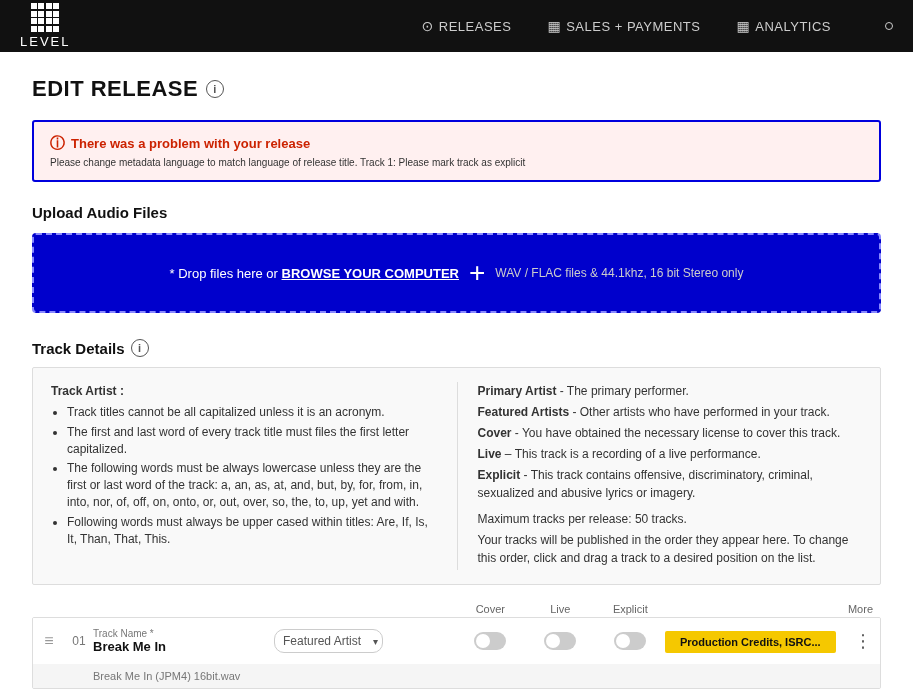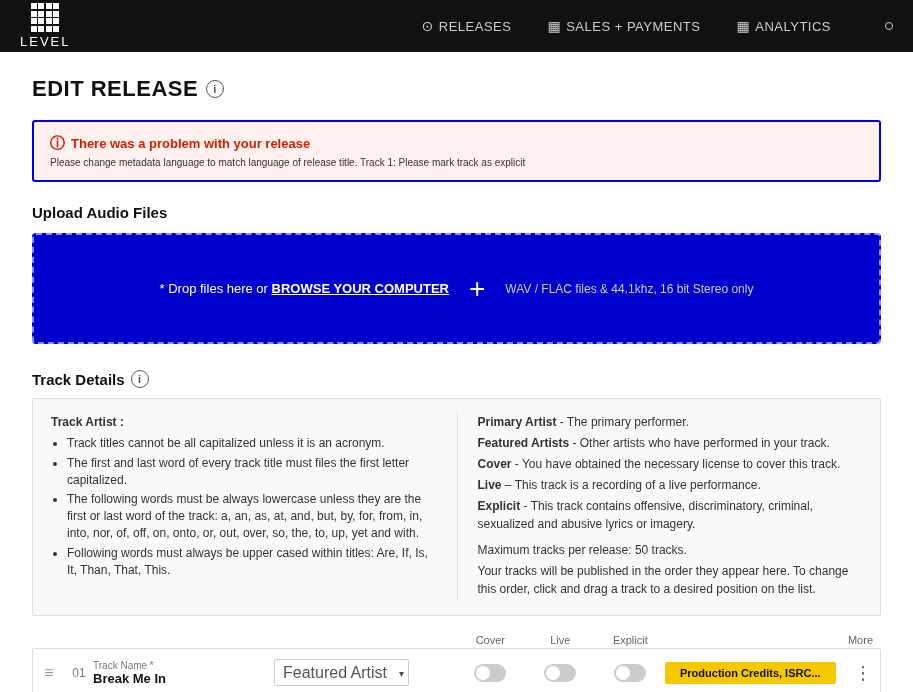--- a/index.html
+++ b/index.html
@@ -24,21 +24,21 @@
     
     .error-banner { border: 2px solid #0000dd; border-radius: 3px; background: #fff0f0; padding: 12px 16px; margin-bottom: 22px; }
     .error-banner-title { color: #cc2200; font-weight: 700; font-size: 13px; display: flex; align-items: center; gap: 6px; margin-bottom: 4px; }
     .error-banner-title .err-icon { color: #cc2200; font-size: 15px; }
     .error-banner-body { font-size: 10px; color: #333; }
 
     
     .section-title { font-size: 15px; font-weight: 700; margin-bottom: 12px; }
 
     
-    .dropzone { background: #0000cc; border: 2px dashed #8888ff; border-radius: 4px; display: flex; align-items: center; justify-content: center; height: 111px; margin-bottom: 26px; gap: 20px; }
+    .dropzone { background: #0000cc; border: 2px dashed #8888ff; border-radius: 4px; display: flex; align-items: center; justify-content: center; height: 80px; margin-bottom: 26px; gap: 10px; }
     .dropzone-text { color: #fff; font-size: 13px; }
     .dropzone-link { color: #fff; text-decoration: underline; font-weight: 600; cursor: pointer; }
     .dropzone-plus { color: #fff; font-size: 28px; font-weight: 200; }
     .dropzone-format { color: #ccc; font-size: 12px; }
 
     
     .track-details-title { font-size: 15px; font-weight: 700; display: flex; align-items: center; gap: 6px; margin-bottom: 10px; }
     .info-box { display: grid; grid-template-columns: 1fr 1fr; gap: 0; border: 1px solid #ddd; background: #f9f9f9; padding: 14px 18px; margin-bottom: 18px; font-size: 12px; color: #333; border-radius: 2px; }
     .info-box-left { padding-right: 20px; }
     .info-box-right { border-left: 1px solid #ddd; padding-left: 20px; }
@@ -57,21 +57,21 @@
     .track-artist-cell { display: flex; align-items: center; gap: 6px; }
     .artist-name { font-size: 13px; }
     .artist-badge { background: #444; color: #fff; border-radius: 50%; width: 18px; height: 18px; font-size: 11px; display: flex; align-items: center; justify-content: center; font-weight: 700; }
     .artist-dropdown { background: none; border: none; cursor: pointer; color: #111; font-size: 12px; }
     .toggle { width: 32px; height: 18px; border-radius: 9px; background: #ccc; display: flex; align-items: center; padding: 2px; cursor: pointer; margin: 0 auto; }
     .toggle-knob { width: 14px; height: 14px; border-radius: 50%; background: #fff; }
     .yellow-badge { background: #f5c800; color: #111; font-size: 11px; font-weight: 600; padding: 5px 15px; border-radius: 2px; white-space: nowrap; cursor: pointer; }
     .track-more-btn { background: none; border: none; font-size: 18px; cursor: pointer; color: #555; padding: 0 8px; }
     .track-sub { background: #f5f5f5; padding: 6px 60px; font-size: 11px; color: #777; }
     .featured-select-wrap { position: relative; display: inline-flex; align-items: center; }
-    .featured-select-wrap select { appearance: none; border: 1px solid #ccc; background: #fff; padding: 4px 20px 4px 8px; font-size: 16px; border-radius: 2px; color: #555; cursor: pointer; }
+    .featured-select-wrap select { appearance: none; border: 1px solid #ccc; background: #fff; padding: 4px 20px 4px 8px; font-size: 12px; border-radius: 10px; color: #555; cursor: pointer; }
     .featured-select-wrap::after { content: '▾'; position: absolute; right: 5px; top: 50%; transform: translateY(-50%); pointer-events: none; font-size: 10px; color: #555; }
     .col-labels { display: grid; grid-template-columns: 32px 28px 1fr 1fr 70px 70px 70px 1fr 34px; padding: 0; font-size: 11px; color: #666; margin-bottom: 2px; }
   </style>
 </head>
 <body>
 
 <nav class="navbar">
   <div class="navbar-logo">
     <div class="navbar-logo-grid">
       <span></span>

